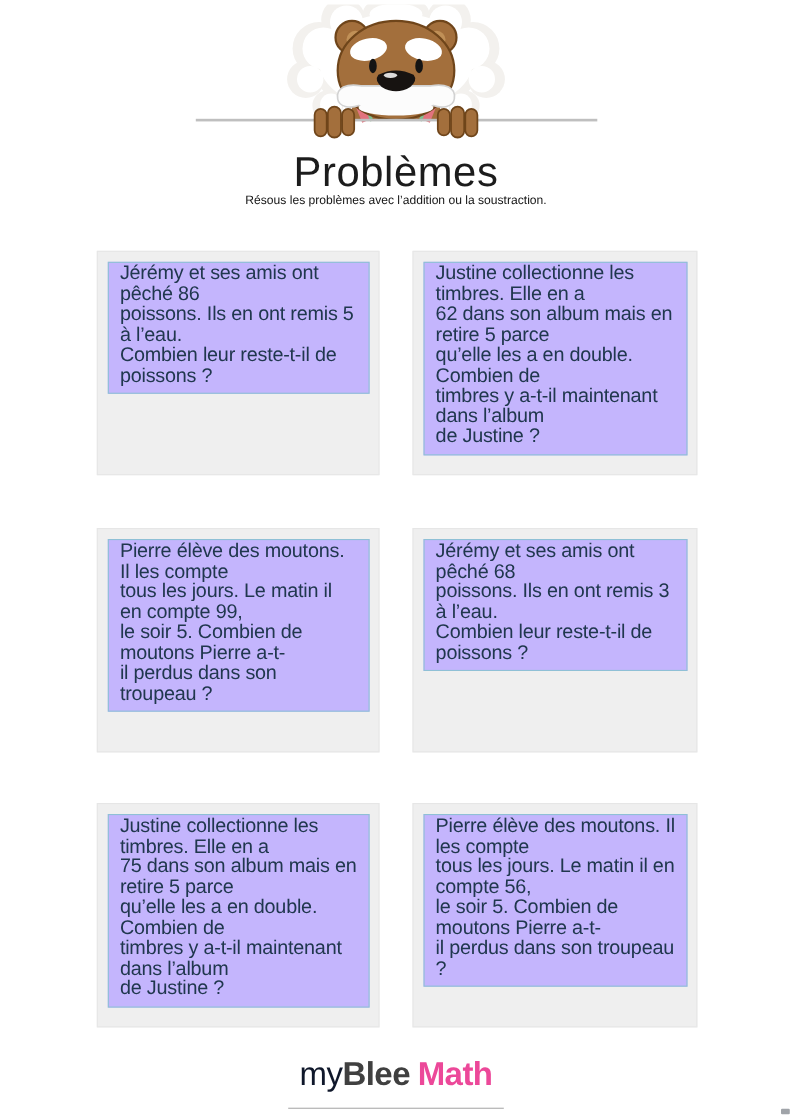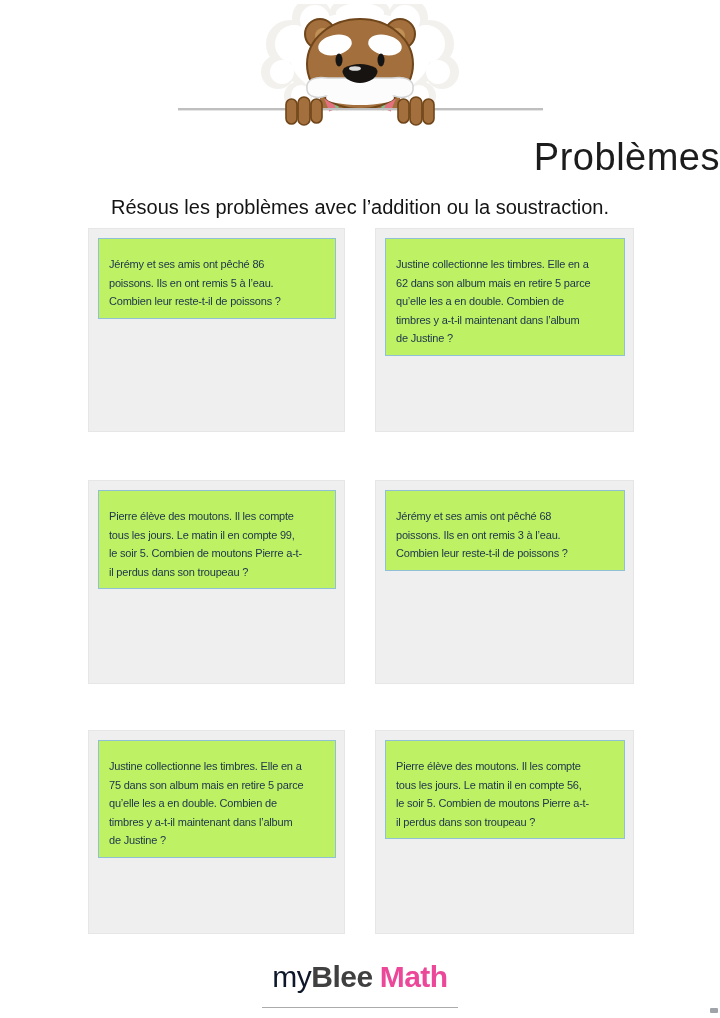--- a/index.html
+++ b/index.html
@@ -8,42 +8,42 @@
     width:720px;height:1018px;
     background:#ffffff;
     font-family:"Liberation Sans","DejaVu Sans",sans-serif;
     overflow:hidden;
   }
   .mascot{
     position:absolute;left:170px;top:4px;width:380px;height:124px;
   }
   .title{
     position:absolute;left:0;top:136px;width:720px;
-    text-align:right;font-size:38px;font-weight:400;color:#1c1c1c;
+    text-align:center;font-size:38px;font-weight:400;color:#1c1c1c;
     letter-spacing:0.5px;
   }
   .subtitle{
-    position:absolute;left:0;top:196px;width:720px;
-    text-align:center;font-size:20px;color:#141414;
+    position:absolute;left:0;top:176px;width:720px;
+    text-align:center;font-size:11px;color:#141414;
   }
   .card{
     position:absolute;width:257px;height:204px;
     background:#efefef;border:1px solid #e6e6e6;box-sizing:border-box;
   }
   .card.c2{left:375px;width:259px;}
   .card.c1{left:88px;}
   .card.r1{top:228px;}
   .card.r2{top:480px;}
   .card.r3{top:730px;}
   .bubble{
     margin:9px 8px 0 9px;
-    background:#bef264;
+    background:#c4b5fd;
     border:1px solid #8fc0d6;
-    padding:16px 10px 7px 10px;
-    font-size:11px;line-height:18.5px;letter-spacing:-0.2px;
+    padding:0 10px 7px 10px;
+    font-size:18px;line-height:18.5px;letter-spacing:-0.2px;
     color:#20374e;
     white-space:pre-line;
   }
   .logo{
     position:absolute;left:0;top:960px;width:720px;
     text-align:center;font-size:30px;font-weight:700;letter-spacing:-0.5px;
   }
   .logo .lb{color:#0f172a;font-weight:400;}
   .logo .lbb{color:#404040;font-weight:700;}
   .logo .ly{color:#ec4899;font-weight:700;margin-left:7px;}

